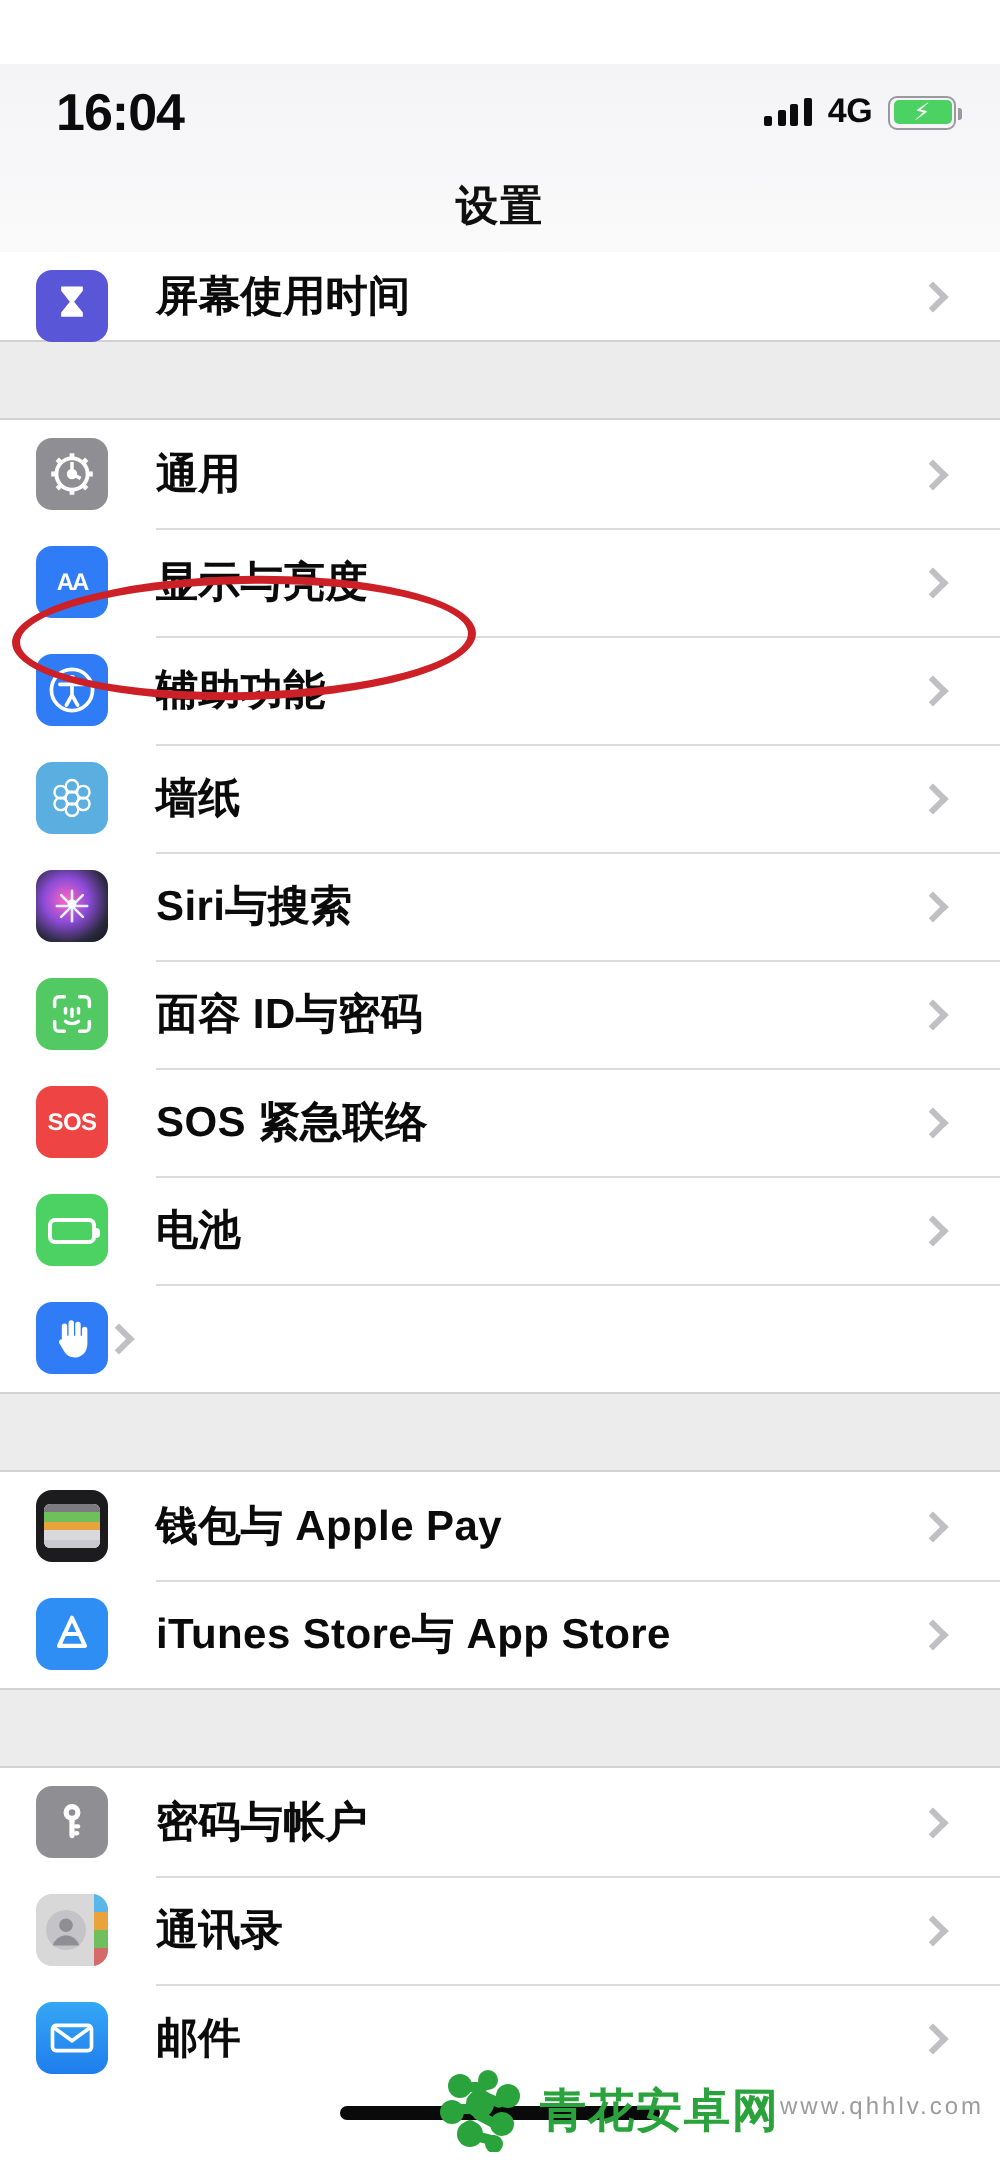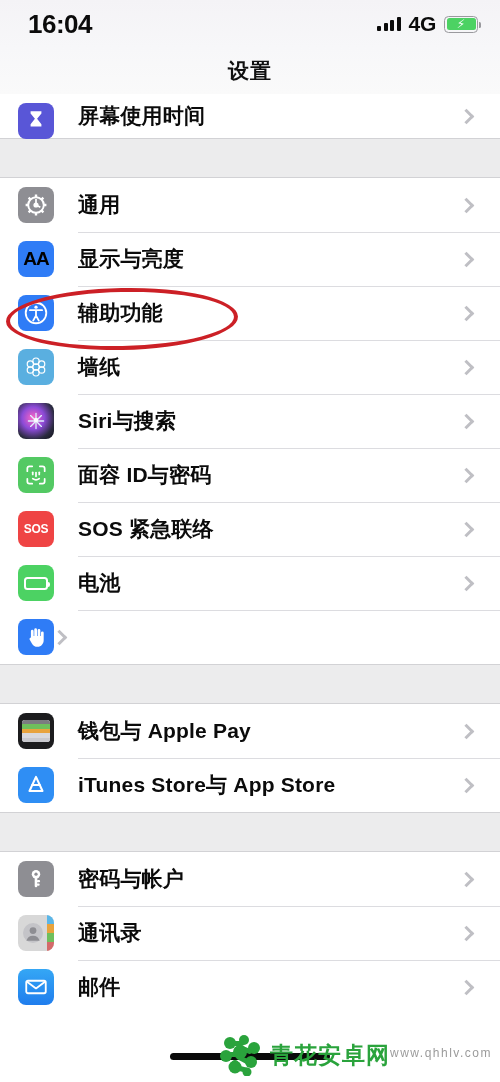--- a/index.html
+++ b/index.html
@@ -10,30 +10,31 @@
     position:relative;
     overflow:hidden;
   }
 
   
   #status-bar{
     height:48px;
     background:linear-gradient(180deg,#f4f3f6 0%,#f7f7f9 100%);
     display:flex; align-items:center; justify-content:space-between;
     padding:0 22px 0 28px;
+    margin-top:32px;
   }
   #clock{ font-size:26px; font-weight:bold; color:#0b0b0b; letter-spacing:-0.5px;}
   .status-right{ display:flex; align-items:center; gap:8px; }
   .sig{ display:flex; align-items:flex-end; gap:2.5px; height:14px;}
   .sig i{ width:4px; background:#0b0b0b; border-radius:1px; display:block;}
   .sig i:nth-child(1){ height:5px; }
   .sig i:nth-child(2){ height:8px; }
   .sig i:nth-child(3){ height:11px; }
   .sig i:nth-child(4){ height:14px; }
-  #net{ font-size:21px; font-weight:bold; color:#0b0b0b; letter-spacing:-0.3px;}
+  #net{ font-size:17px; font-weight:bold; color:#0b0b0b; letter-spacing:-0.3px;}
   .batt{ position:relative; width:34px; height:17px;
          border:1.6px solid #9a9a9e; border-radius:4.5px; padding:1.5px; }
   .batt .fill{ width:100%; height:100%; background:#4cd263; border-radius:2.5px; }
   .batt .cap{ position:absolute; right:-4px; top:5px; width:2.5px; height:6px;
               background:#9a9a9e; border-radius:0 1.5px 1.5px 0;}
   .batt .bolt{ position:absolute; left:0; top:0; width:100%; height:100%;
                display:flex; align-items:center; justify-content:center;
                font-size:12px; color:#ffffff; line-height:1;}
 
   
@@ -71,21 +72,21 @@
     width:11px; height:11px; flex:0 0 11px;
     border-right:3px solid #bfbfc4; border-top:3px solid #bfbfc4;
     transform:rotate(45deg); margin-right:8px;
   }
 
   
   .ic-screentime{ background:#5956d7; }
   .ic-general{ background:#8e8e93; }
   .ic-control{ background:#8e8e93; }
   .ic-display{ background:#2f7cf6; }
-  .ic-display span{ color:#000000; font-weight:bold; font-size:19px; letter-spacing:-1px;}
+  .ic-display span{ color:#ffffff; font-weight:bold; font-size:12px; letter-spacing:-1px;}
   .ic-access{ background:#2f7cf6; }
   .ic-wallpaper{ background:#5aafe0; }
   .ic-siri{ background:radial-gradient(circle at 42% 42%, #ff66c4 0%, #8c4bd8 38%, #2b2b40 72%, #101018 100%); }
   .ic-faceid{ background:#53c963; }
   .ic-sos{ background:#ef4444; }
   .ic-sos span{ color:#fff; font-weight:bold; font-size:12px; letter-spacing:-0.3px;}
   .ic-battery{ background:#4cd263; }
   .ic-privacy{ background:#2f7cf6; }
   .ic-appstore{ background:#2f8ef4; }
   .ic-wallet{ background:#1c1c1e; }

